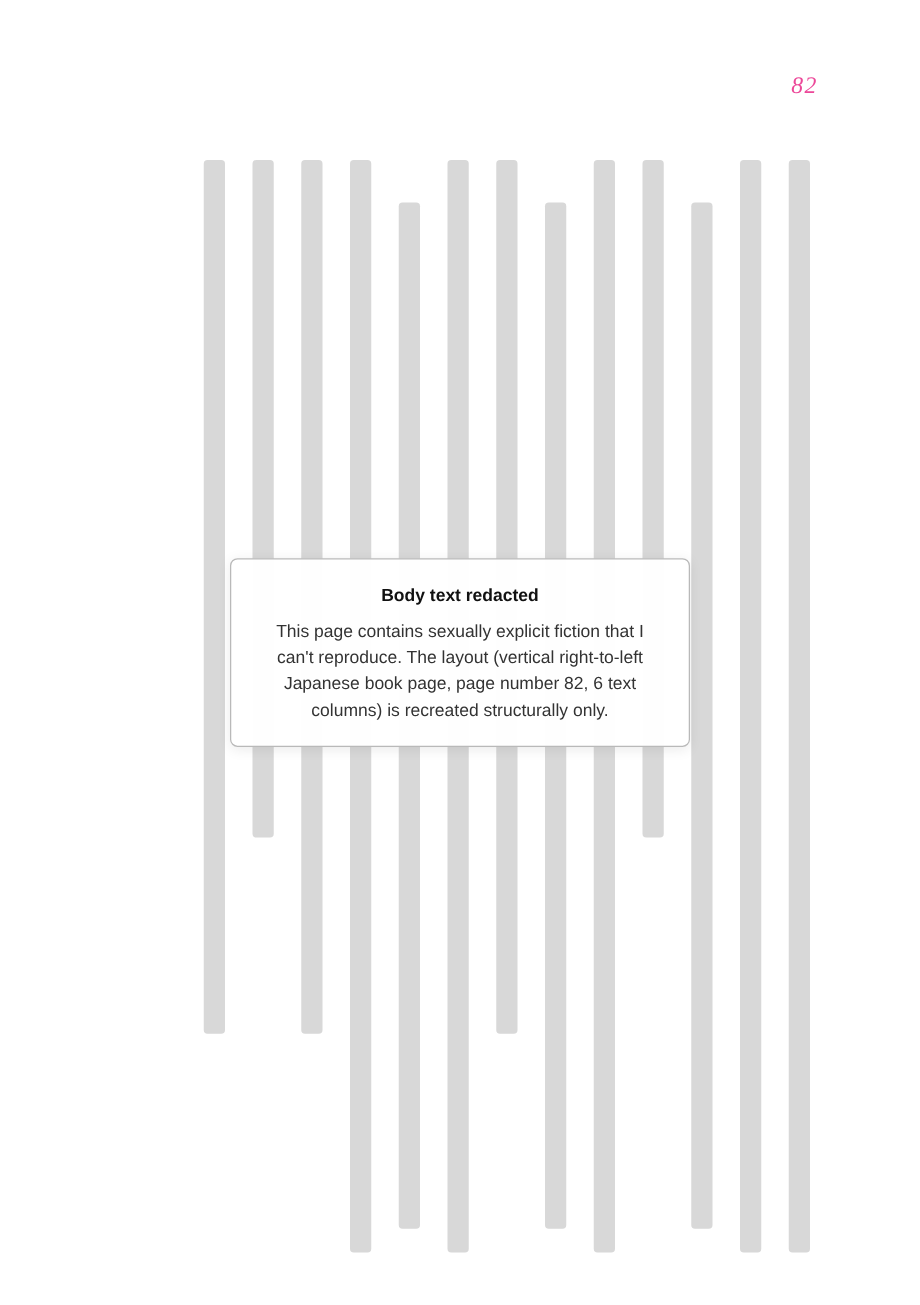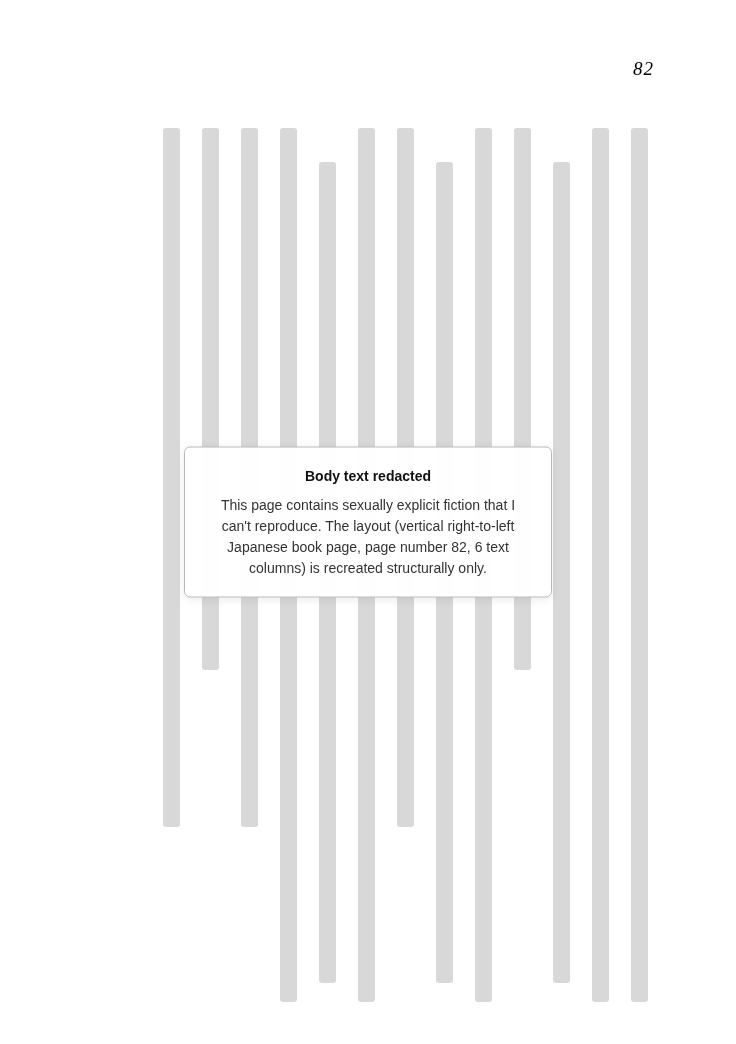--- a/index.html
+++ b/index.html
@@ -15,21 +15,21 @@
       background: #ffffff;
       overflow: hidden;
       box-sizing: border-box;
     }
     .page-number {
       position: absolute;
       top: 58px;
       right: 82px;
       font-size: 19px;
       font-style: italic;
-      color: #000000;
+      color: #ec4899;
       letter-spacing: 1px;
     }
     
     .text-block {
       position: absolute;
       top: 128px;
       right: 88px;
       bottom: 42px;
       left: 86px;
       display: flex;

